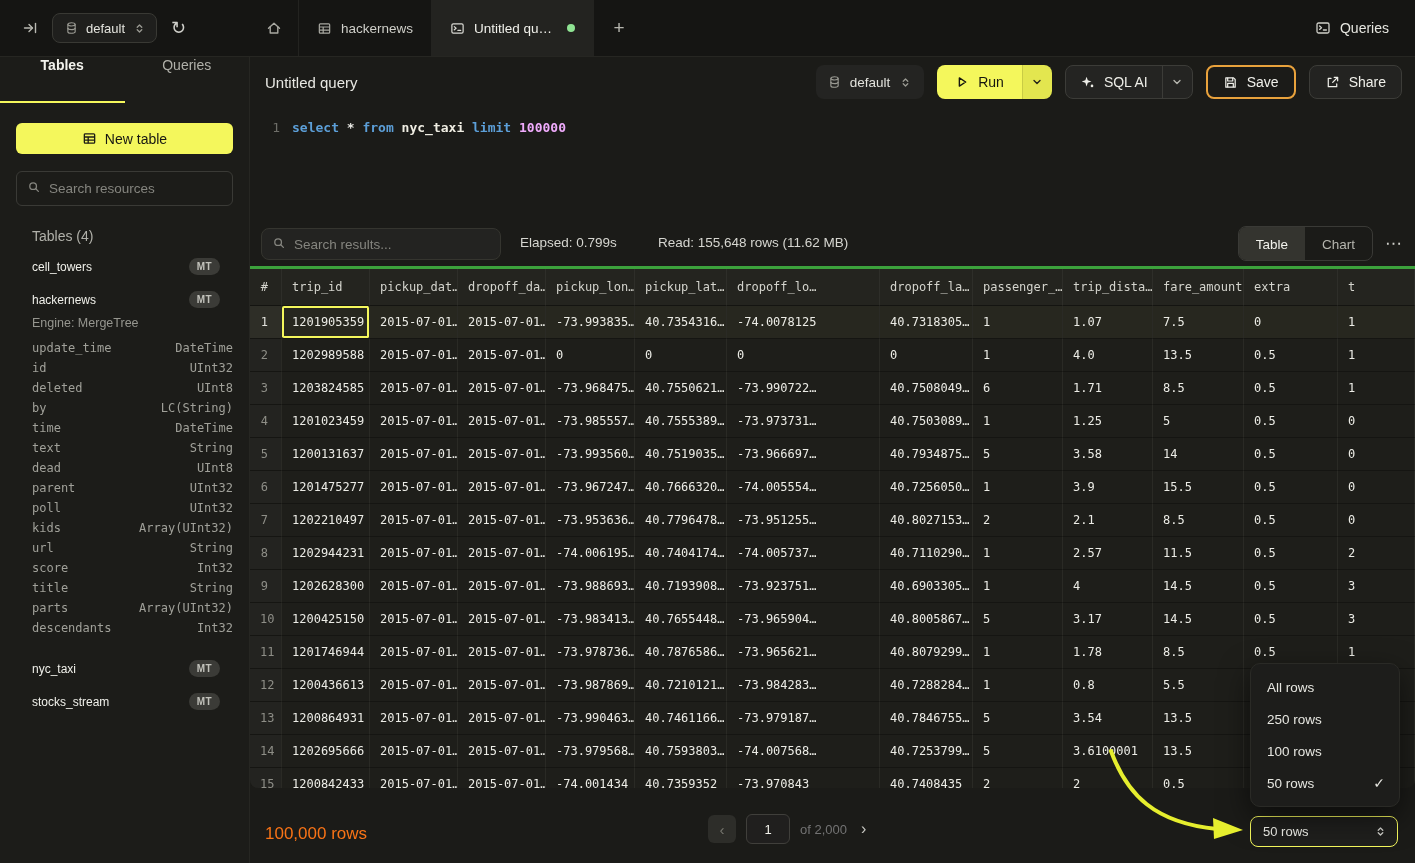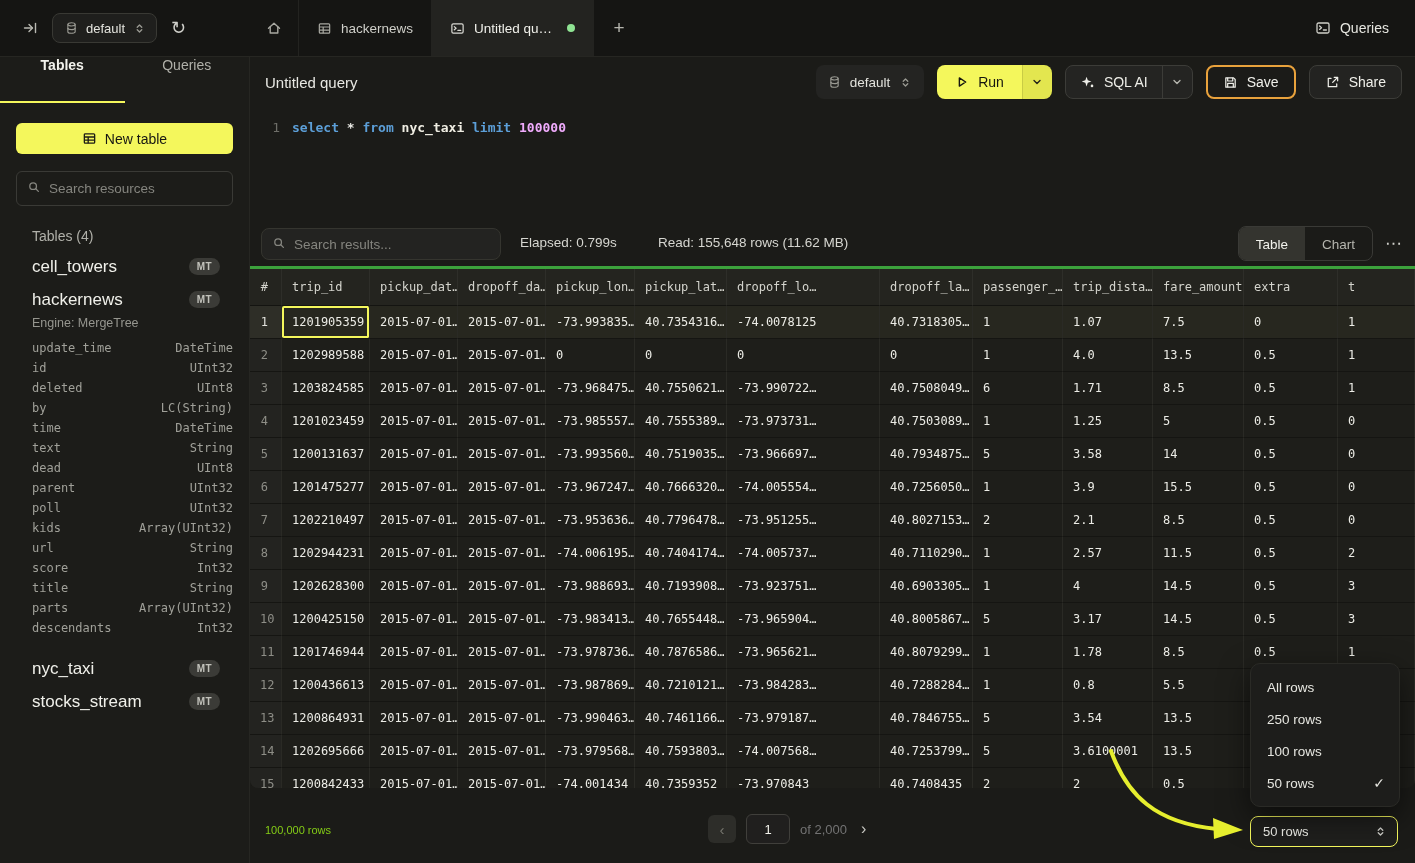--- a/index.html
+++ b/index.html
@@ -31,21 +31,21 @@
   .side-tab { width:50%; display:flex; align-items:flex-start; justify-content:center; font-size:14px; color:#b0b0a9; border-bottom:2px solid transparent; cursor:pointer; }
   .side-tab.active { color:#f2f2ec; font-weight:bold; border-bottom:2px solid #f4f75c; }
   .newtable-btn { margin:20px 16px 0 16px; height:31px; background:#f4f75c; border-radius:6px; display:flex; align-items:center; justify-content:center; gap:8px; color:#161612; font-size:14px; font-weight:500; cursor:pointer; }
   .newtable-btn .ticon { color:#1d1d15; display:flex; }
   .side-search { margin:17px 16px 0 16px; height:35px; border:1px solid #3a3a36; border-radius:6px; display:flex; align-items:center; gap:8px; padding:0 10px; color:#85857f;justify-content:space-between; }
   .side-search input { background:transparent; border:none; outline:none; color:#d8d8d2; font-size:13.5px; width:100%; font-family:"Liberation Sans",sans-serif; }
   .side-search input::placeholder { color:#85857f; }
   .side-section { margin:22px 16px 0 32px; font-size:14px; color:#b0b0a9; }
   .side-list { padding:6px 0 0 0; }
   .stable-row { height:33px; display:flex; align-items:center; justify-content:space-between; padding:0 29px 0 32px; cursor:pointer; }
-  .stable-name { font-size:17px; font-weight:500; color:#f0f0ea; }
+  .stable-name { font-size:12px; font-weight:500; color:#f0f0ea; }
   .mt-badge { background:#3b3b37; color:#c2c2bb; font-size:10px; font-weight:bold; letter-spacing:.4px; border-radius:9px; padding:3px 8px; }
   .engine { padding:0 16px 8px 32px; font-size:12.5px; color:#96968f; }
   .scol { height:20px; display:flex; align-items:center; justify-content:space-between; padding:0 16px 0 32px; font-family:"DejaVu Sans Mono",monospace; font-size:12px; color:#a0a099; cursor:default; }
   .side-gap { height:14px; }
 
   
   #main { position:absolute; left:250px; top:57px; width:1165px; height:806px; }
   .query-title { position:absolute; left:15px; top:17px; font-size:15px; font-weight:500; color:#e8e8e3; }
   .qtoolbar { position:absolute; top:8px; right:13px; display:flex; align-items:center; gap:13px; }
   .q-dbselect { display:flex; align-items:center; gap:9px; height:34px; padding:0 12px; background:#242422; border-radius:8px; color:#e3e3dd; font-size:13.5px; cursor:pointer; }
@@ -87,21 +87,21 @@
   .hcell.rn { text-align:right; padding-right:13px; }
   .trow { cursor:default; }
   .cell { height:33px; line-height:32px; color:#ececе6; color:#ecece6; font-family:"DejaVu Sans Mono",monospace; font-size:12px; padding:0 4px 0 10px; white-space:nowrap; overflow:hidden; border-right:1px solid #2a2a25; border-bottom:1px solid #151512; cursor:pointer; }
   .cell.rn { background:#232320; color:#8e8e87; text-align:right; padding-right:13px; }
   .selrow .cell { background:#27271f; }
   .selrow .cell.rn { background:#2e2e27; color:#e0e0da; }
   .selcell { box-shadow:inset 0 0 0 2px #f4f75c; border-radius:2px; }
 
   
   .res-footer { position:absolute; left:0; top:745px; width:1165px; height:61px; }
-  .total-rows { position:absolute; left:15px; top:22px; font-size:11px; color:#84cc16; }
+  .total-rows { position:absolute; left:15px; top:22px; font-size:17px; color:#f97316; }
   .pager { position:absolute; left:458px; top:12px; display:flex; align-items:center; gap:10px; }
   .pg-prev { width:28px; height:28px; border-radius:6px; background:#2d2d29; color:#77776f; display:flex; align-items:center; justify-content:center; font-size:15px; cursor:pointer; }
   .pg-input { width:44px; height:30px; background:#201f1e; border:1px solid #403f3b; border-radius:6px; color:#f0f0ea; text-align:center; font-size:13px; outline:none; font-family:"Liberation Sans",sans-serif; }
   .pg-of { font-size:13px; color:#737373; }
   .pg-next { color:#c6c6c0; font-size:16px; padding:0 4px; cursor:pointer; }
   .rows-select { position:absolute; left:1000px; top:14px; width:148px; height:31px; border:1.6px solid #f4f75c; border-radius:8px; background:#1f1f1d; display:flex; align-items:center; justify-content:space-between; padding:0 10px 0 12px; font-size:13px; color:#f0f0ea; cursor:pointer; }
   .rows-select .ticon { color:#cfcfca; display:flex; }
 
   
   .rows-menu { position:absolute; left:1000px; top:606px; width:150px; padding:7px 0; background:#1d1d1b; border:1px solid #2a2a26; border-radius:10px; box-shadow:0 10px 30px rgba(0,0,0,.55); z-index:8; }

